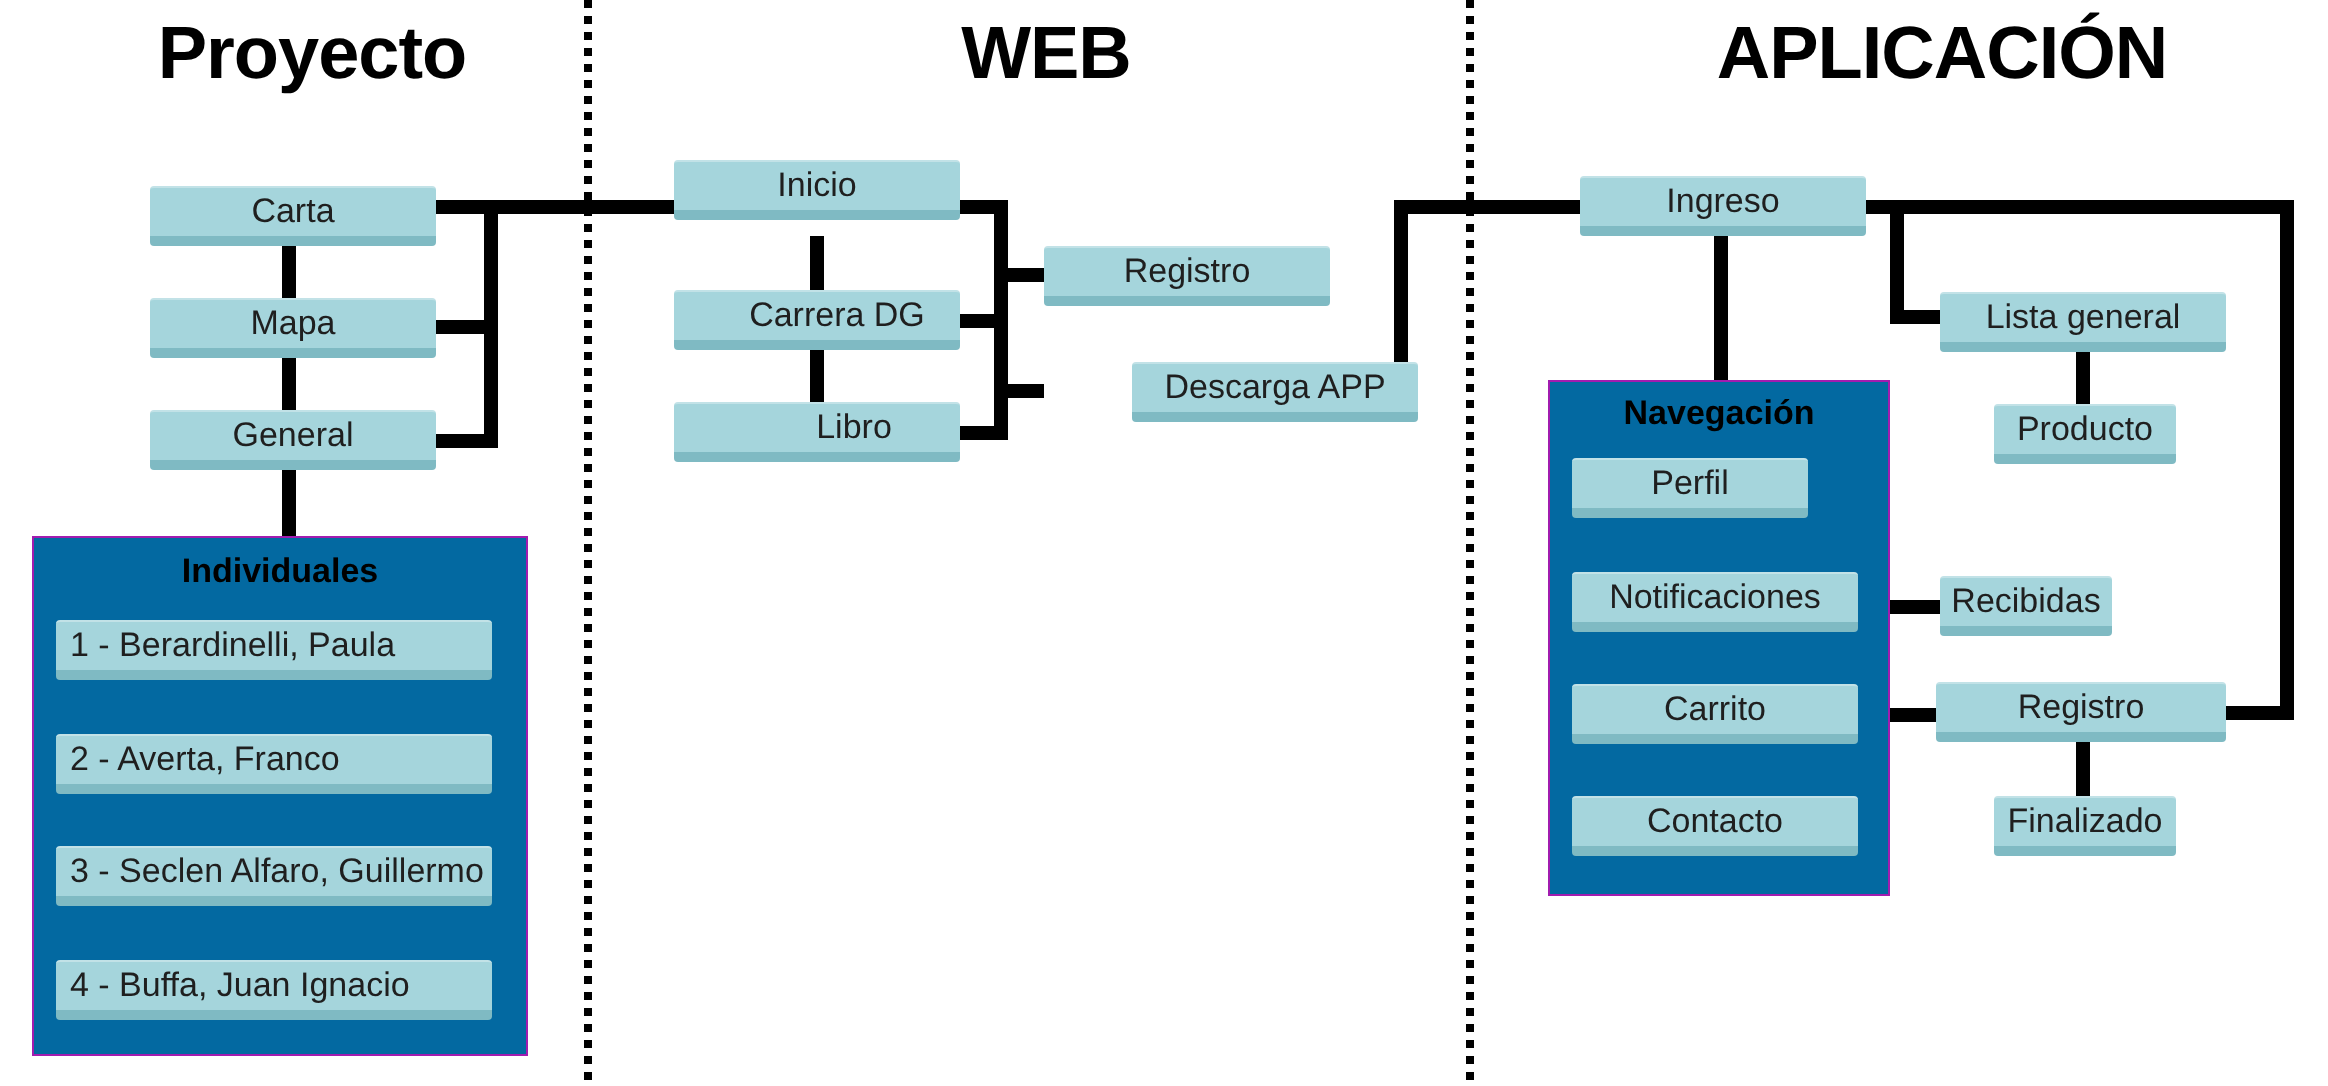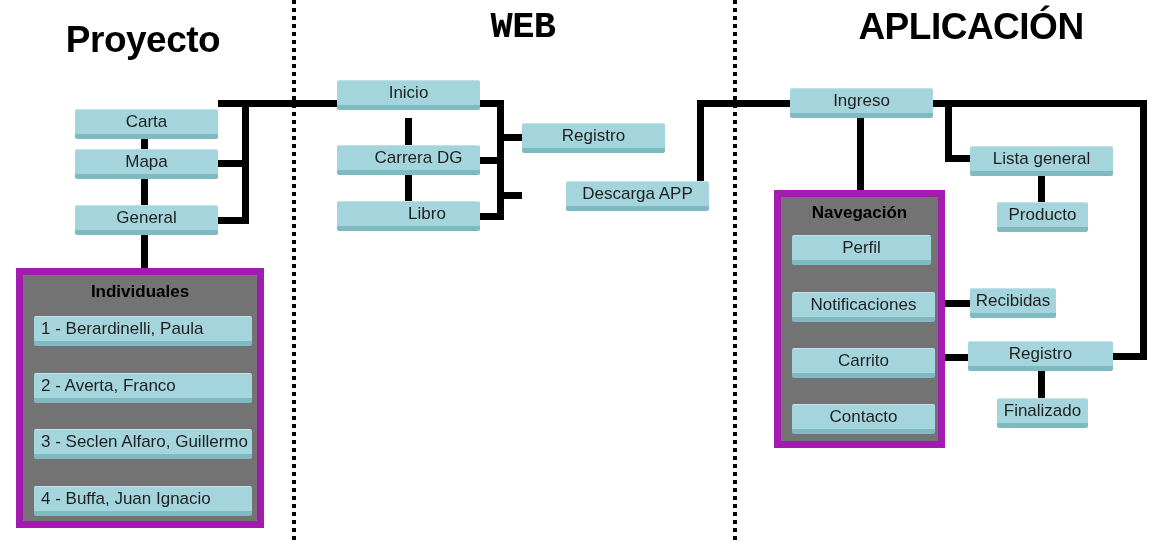--- a/index.html
+++ b/index.html
@@ -22,21 +22,21 @@
     border-top:1px solid #c2e2e7;
     border-bottom:5px solid #7fbac3;
     border-radius:2px;
     display:flex; align-items:center; justify-content:center;
     font-size:17px; color:#1f1f1f; white-space:nowrap;
   }
   .node.left-align { justify-content:flex-start; padding-left:7px; }
   .hline { position:absolute; height:7px; background:#000; }
   .vline { position:absolute; width:7px; background:#000; }
   .group {
-    position:absolute; background:#737373; border:7px solid #a21caf; box-sizing:border-box;
+    position:absolute; background:#0369a1; border:1px solid #a21caf; box-sizing:border-box;
   }
   .group-title {
     position:absolute; left:0; right:0; text-align:center;
     font-weight:700; font-size:17px; color:#000;
   }
 </style>
 </head>
 <body>
 
 <div class="stage">
@@ -68,25 +68,25 @@
   <div class="vline" style="left:945px; top:100px; height:62px;"></div>
   <div class="hline" style="left:945px; top:155px; width:25px;"></div>
   <div class="vline" style="left:1038px; top:176px; height:26px;"></div>
   <div class="vline" style="left:1140px; top:100px; height:260px;"></div>
   <div class="hline" style="left:1113px; top:353px; width:34px;"></div>
   <div class="vline" style="left:857px; top:118px; height:72px;"></div>
   <div class="hline" style="left:933px; top:300px; width:37px;"></div>
   <div class="hline" style="left:933px; top:354px; width:35px;"></div>
   <div class="vline" style="left:1038px; top:371px; height:27px;"></div>
 
-  <div class="section-title" style="left:143px;margin-top:13px;">Proyecto</div>
-  <div class="section-title" style="left:523px;font-family:Liberation Mono, monospace;">WEB</div>
+  <div class="section-title" style="left:156px;">Proyecto</div>
+  <div class="section-title" style="left:523px;">WEB</div>
   <div class="section-title" style="left:971px;text-align:center;">APLICACIÓN</div>
 
-  <div class="node" style="left:75px; top:93px; width:143px;margin-top:16px;">Carta</div>
+  <div class="node" style="left:75px; top:93px; width:143px;">Carta</div>
   <div class="node" style="left:75px; top:149px; width:143px;">Mapa</div>
   <div class="node" style="left:75px; top:205px; width:143px;">General</div>
 
   <div class="group" style="left:16px; top:268px; width:248px; height:260px;">
     <div class="group-title" style="top:7px;">Individuales</div>
     <div class="node left-align" style="left:11px; top:41px;  width:218px;">1 - Berardinelli, Paula</div>
     <div class="node left-align" style="left:11px; top:98px;  width:218px;">2 - Averta, Franco</div>
     <div class="node left-align" style="left:11px; top:154px; width:218px;">3 - Seclen Alfaro, Guillermo</div>
     <div class="node left-align" style="left:11px; top:211px; width:218px;">4 - Buffa, Juan Ignacio</div>
   </div>
@@ -99,19 +99,19 @@
 
   <div class="node" style="left:790px; top:88px;  width:143px;">Ingreso</div>
   <div class="node" style="left:970px; top:146px; width:143px;">Lista general</div>
   <div class="node" style="left:997px; top:202px; width:91px;">Producto</div>
   <div class="node" style="left:970px; top:288px; width:86px;">Recibidas</div>
   <div class="node" style="left:968px; top:341px; width:145px;">Registro</div>
   <div class="node" style="left:997px; top:398px; width:91px;">Finalizado</div>
 
   <div class="group" style="left:774px; top:190px; width:171px; height:258px;">
     <div class="group-title" style="top:6px;">Navegación</div>
-    <div class="node" style="left:11px; top:38px;  width:139px;">Perfil</div>
+    <div class="node" style="left:11px; top:38px;  width:118px;">Perfil</div>
     <div class="node" style="left:11px; top:95px;  width:143px;">Notificaciones</div>
     <div class="node" style="left:11px; top:151px; width:143px;">Carrito</div>
     <div class="node" style="left:11px; top:207px; width:143px;">Contacto</div>
   </div>
 
 </div>
 
 </body></html>

